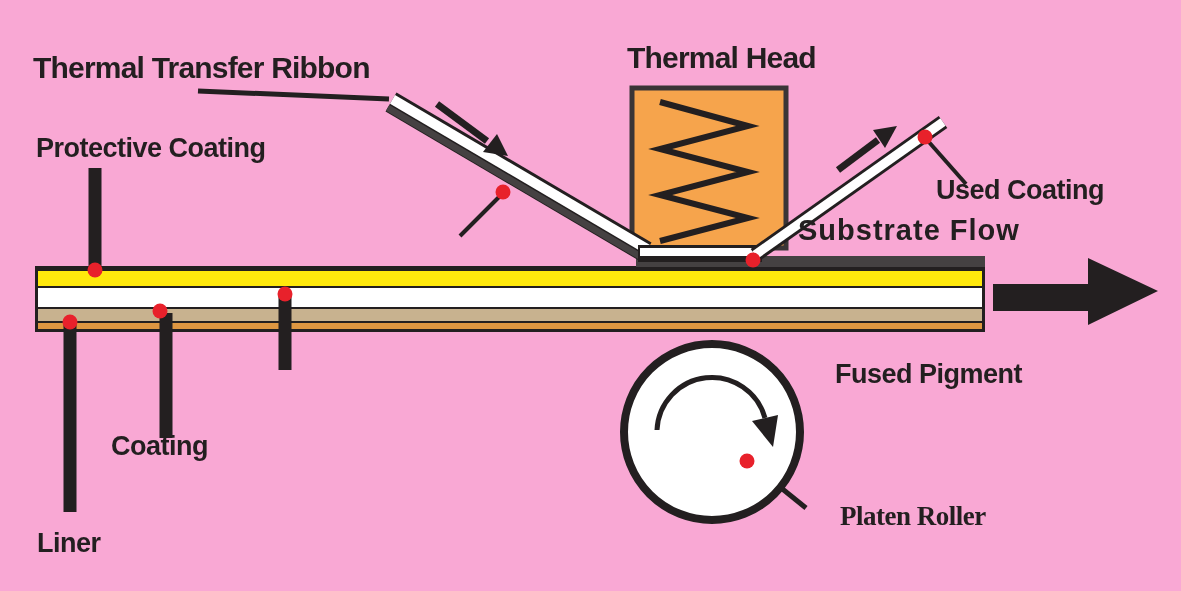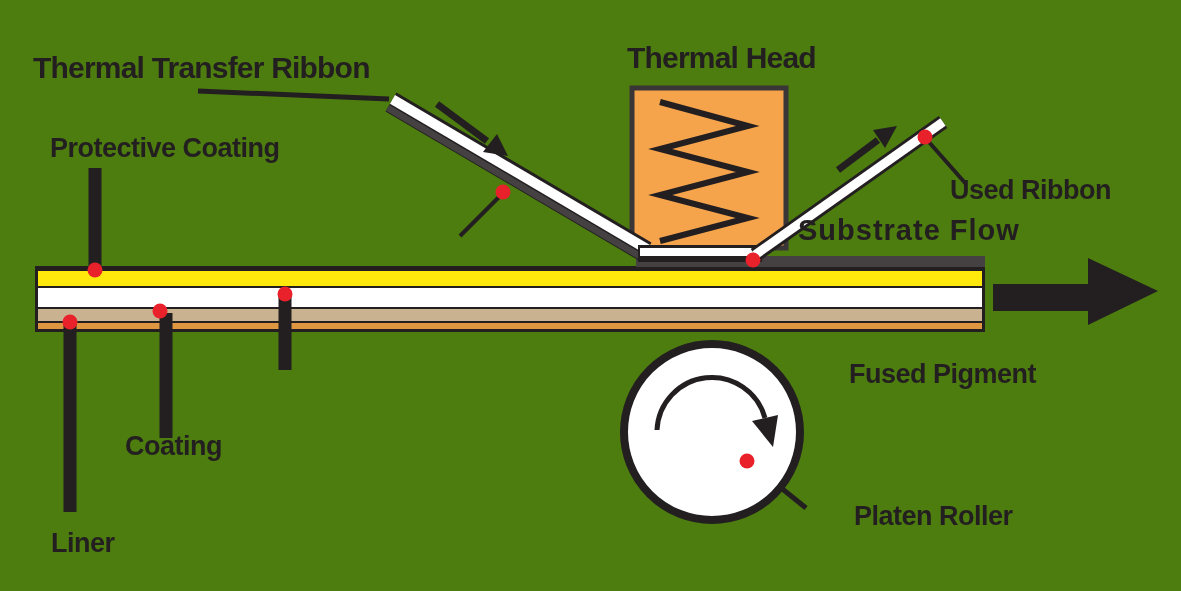--- a/index.html
+++ b/index.html
@@ -1,26 +1,26 @@
 <!DOCTYPE html>
 <html><head>
 <meta charset="utf-8">
 <style>
   html,body{margin:0;padding:0;background:#ffffff;}
   .canvas{
-    position:relative;width:1181px;height:591px;background:#4d7c0f;overflow:hidden;
+    position:relative;width:1181px;height:591px;background:#f9a8d4;overflow:hidden;
     font-family:"Liberation Sans", sans-serif;color:#231F20;
   }
   .canvas svg{position:absolute;left:0;top:0;}
   .lbl{
     position:absolute;font-weight:bold;letter-spacing:-0.5px;color:#231F20;
     white-space:nowrap;line-height:1;
   }
   .lbl.big{font-size:30px;letter-spacing:-0.8px;}
-  .lbl.med{font-size:27px;margin-left:14px;}
+  .lbl.med{font-size:27px;}
   .lbl.flow{font-size:29px;letter-spacing:1px;}
 </style>
 </head>
 <body>
 
 <div class="canvas">
 
   <svg width="1181" height="591" viewBox="0 0 1181 591">
 
     <line x1="198" y1="91" x2="389" y2="99" stroke="#231F20" stroke-width="5"></line>
@@ -72,19 +72,19 @@
     <circle cx="70" cy="322" r="7.5" fill="#E8212B"></circle>
     <circle cx="503" cy="192" r="7.5" fill="#E8212B"></circle>
     <circle cx="925" cy="137" r="7.5" fill="#E8212B"></circle>
     <circle cx="753" cy="260" r="7.5" fill="#E8212B"></circle>
     <circle cx="747" cy="461" r="7.5" fill="#E8212B"></circle>
   </svg>
 
   <div class="lbl big" style="left:33px;top:53px;">Thermal Transfer Ribbon</div>
   <div class="lbl big" style="left:627px;top:43px;text-align:center;">Thermal Head</div>
   <div class="lbl med" style="left:36px;top:135px;">Protective Coating</div>
-  <div class="lbl med" style="left:936px;top:177px;">Used Ribbon</div>
+  <div class="lbl med" style="left:936px;top:177px;">Used Coating</div>
   <div class="lbl med" style="left:835px;top:361px;">Fused Pigment</div>
   <div class="lbl flow" style="left:798px;top:216px;">Substrate Flow</div>
   <div class="lbl med" style="left:111px;top:433px;">Coating</div>
   <div class="lbl med" style="left:37px;top:530px;">Liner</div>
-  <div class="lbl med" style="left:840px;top:503px;">Platen Roller</div>
+  <div class="lbl med" style="left:840px;top:503px;font-family:Liberation Serif, serif;">Platen Roller</div>
 </div>
 
 </body></html>

